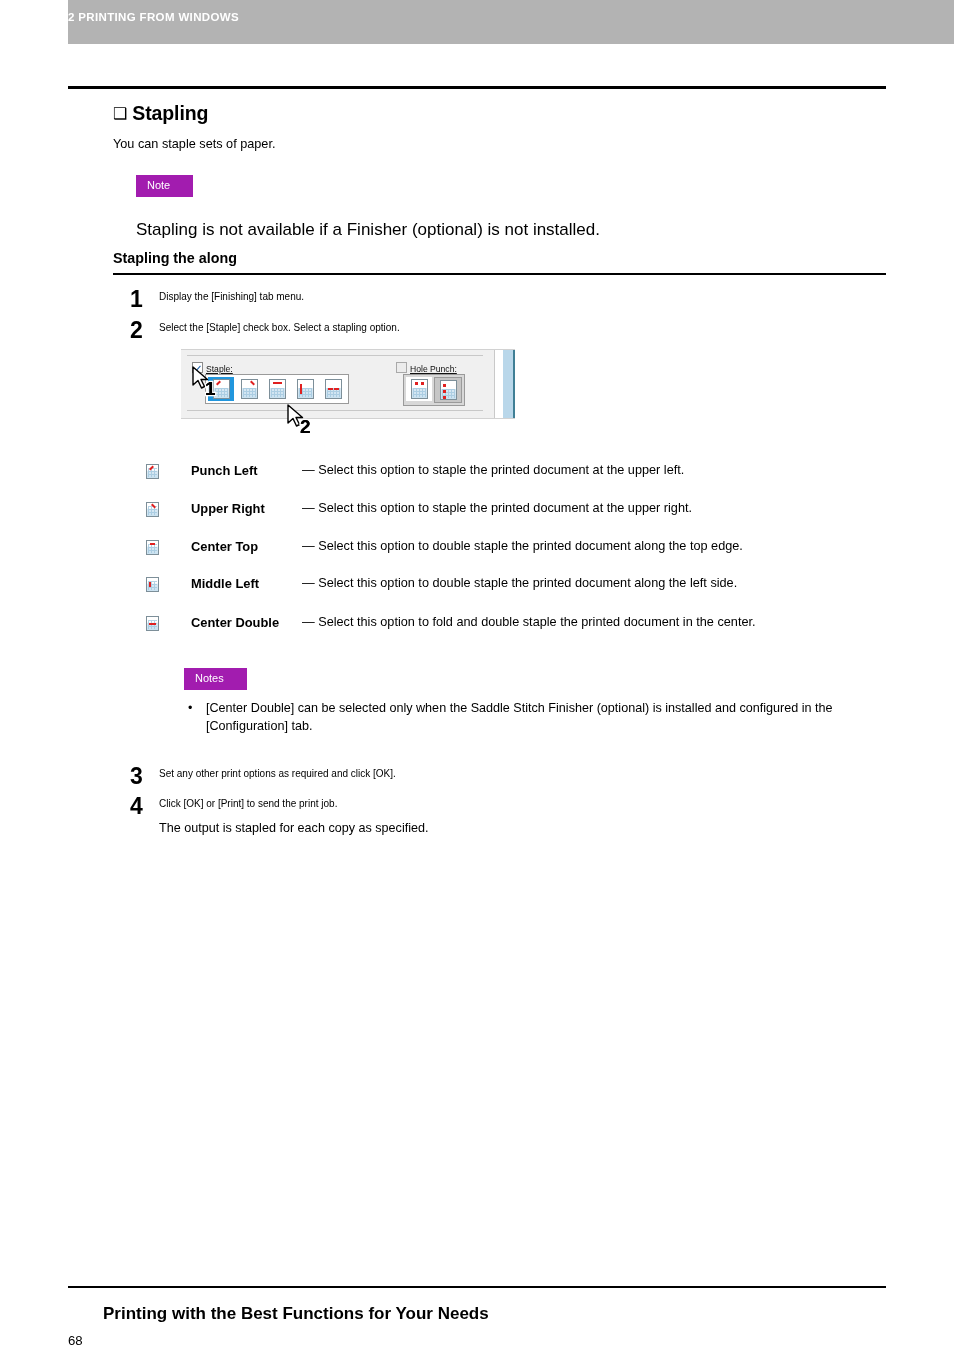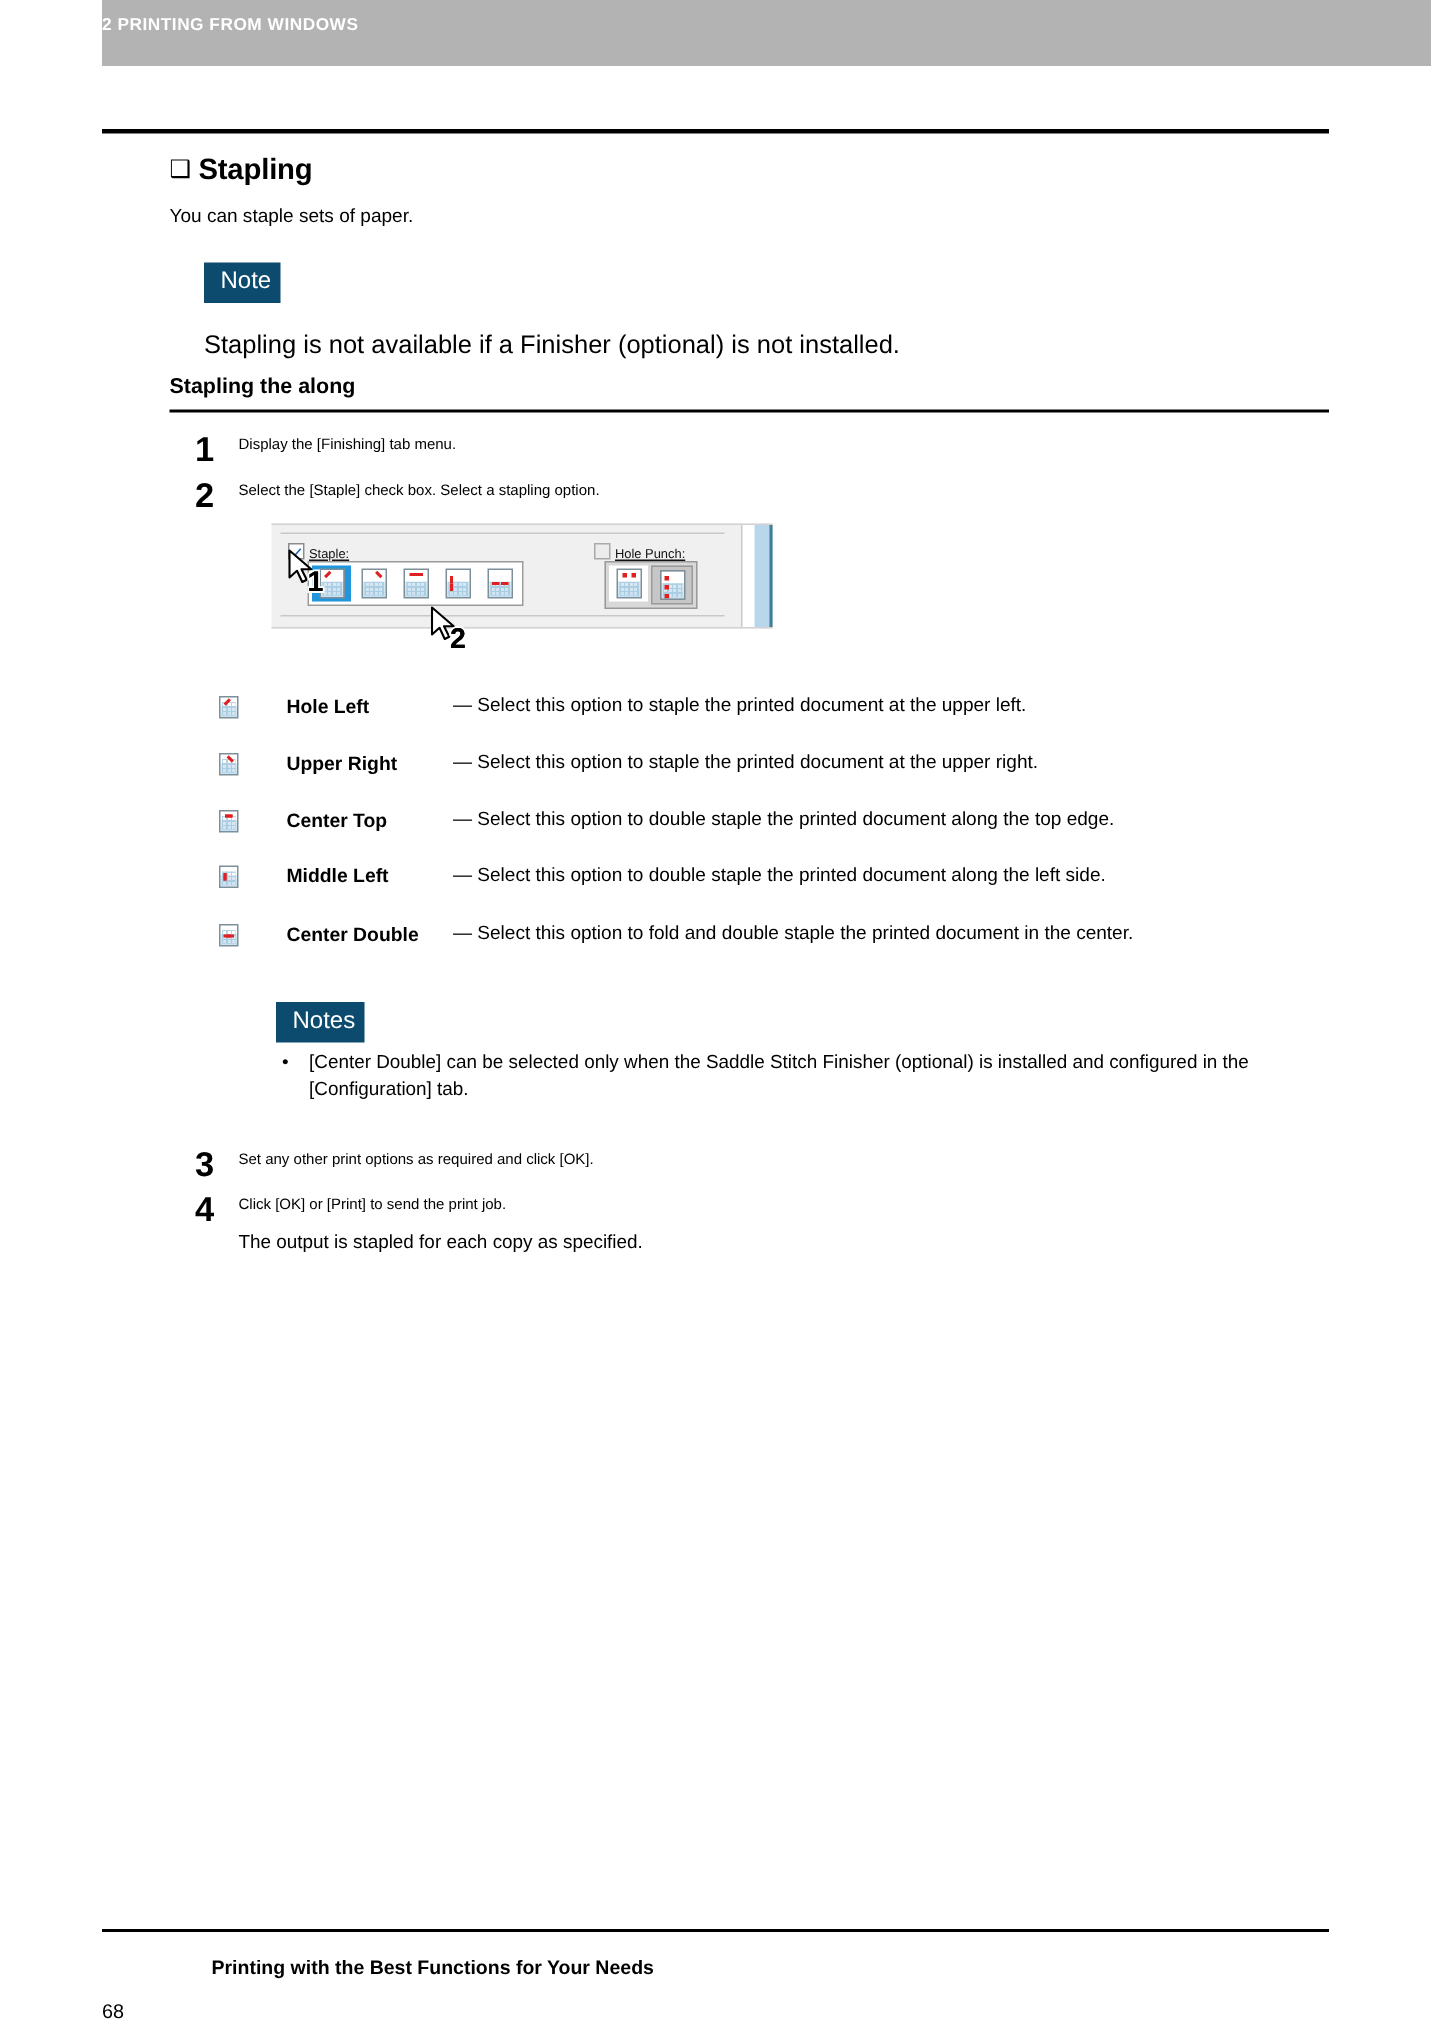--- a/index.html
+++ b/index.html
@@ -73,25 +73,25 @@
   .intro-text {
     position: absolute;
     left: 113px;
     top: 137px;
     font-size: 12.7px;
   }
 
   
   .badge {
     position: absolute;
-    background: #0c4a6e;
+    background: #a21caf;
     color: #ffffff;
-    font-size: 16px;
+    font-size: 11px;
     line-height: 1;
-    padding: 5px 6px 6px 11px;
+    padding: 5px 23px 6px 11px;
   }
   .badge-note { left: 136px; top: 175px; }
   .badge-notes { left: 184px; top: 668px; }
 
   .note-body {
     position: absolute;
     left: 136px;
     top: 220px;
     font-size: 17px;
   }
@@ -370,23 +370,22 @@
   .footer-page {
     position: absolute;
     left: 68px;
     top: 1333px;
     font-size: 13.2px;
   }
   .footer-text {
     position: absolute;
     left: 103px;
     top: 1304px;
-    font-size: 13px;
-    font-weight: bold;
-    margin-left: 38px;
+    font-size: 17px;
+    font-weight: bold;
   }
 </style>
 </head>
 <body>
 
 <div class="page-header-bar"></div>
 <div class="page-header-title">2 PRINTING FROM WINDOWS</div>
 
 <div class="rule-top"></div>
 
@@ -496,21 +495,21 @@
 </div>
 
 <div class="opt-list">
   <div class="opt-row" style="top:462px">
     <div class="opt-icon">
       <div class="paper sm">
         <div class="dots"></div>
           <div class="mark m-ul"></div>
       </div>
     </div>
-    <div class="opt-name">Hole Left</div>
+    <div class="opt-name">Punch Left</div>
     <div class="opt-desc">— Select this option to staple the printed document at the upper left.</div>
   </div>
 
   <div class="opt-row" style="top:500px">
     <div class="opt-icon">
       <div class="paper sm">
         <div class="dots"></div>
           <div class="mark m-ur"></div>
       </div>
     </div>

